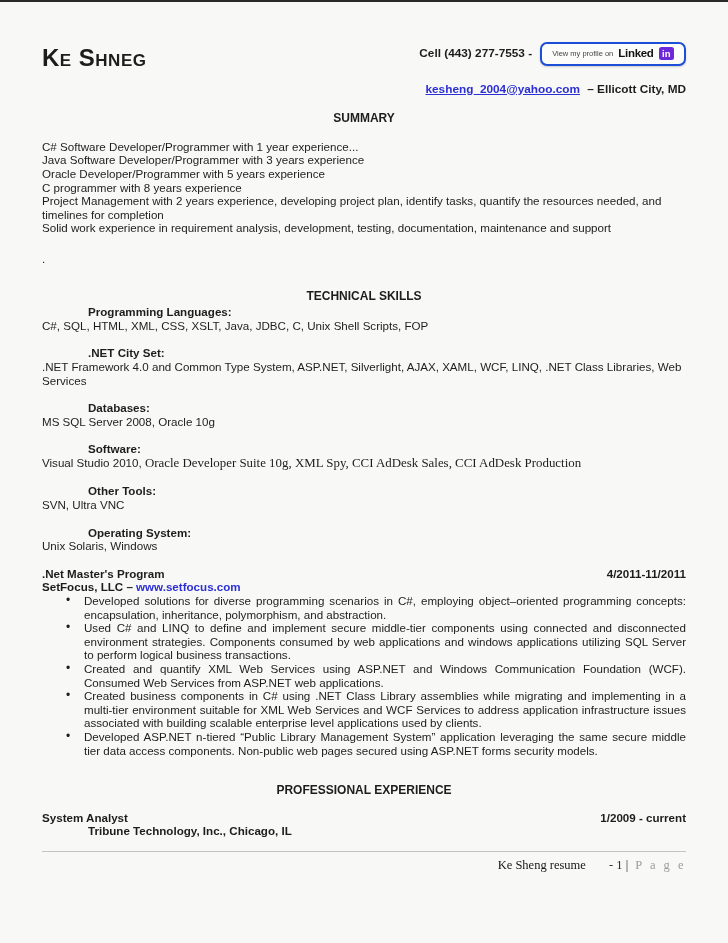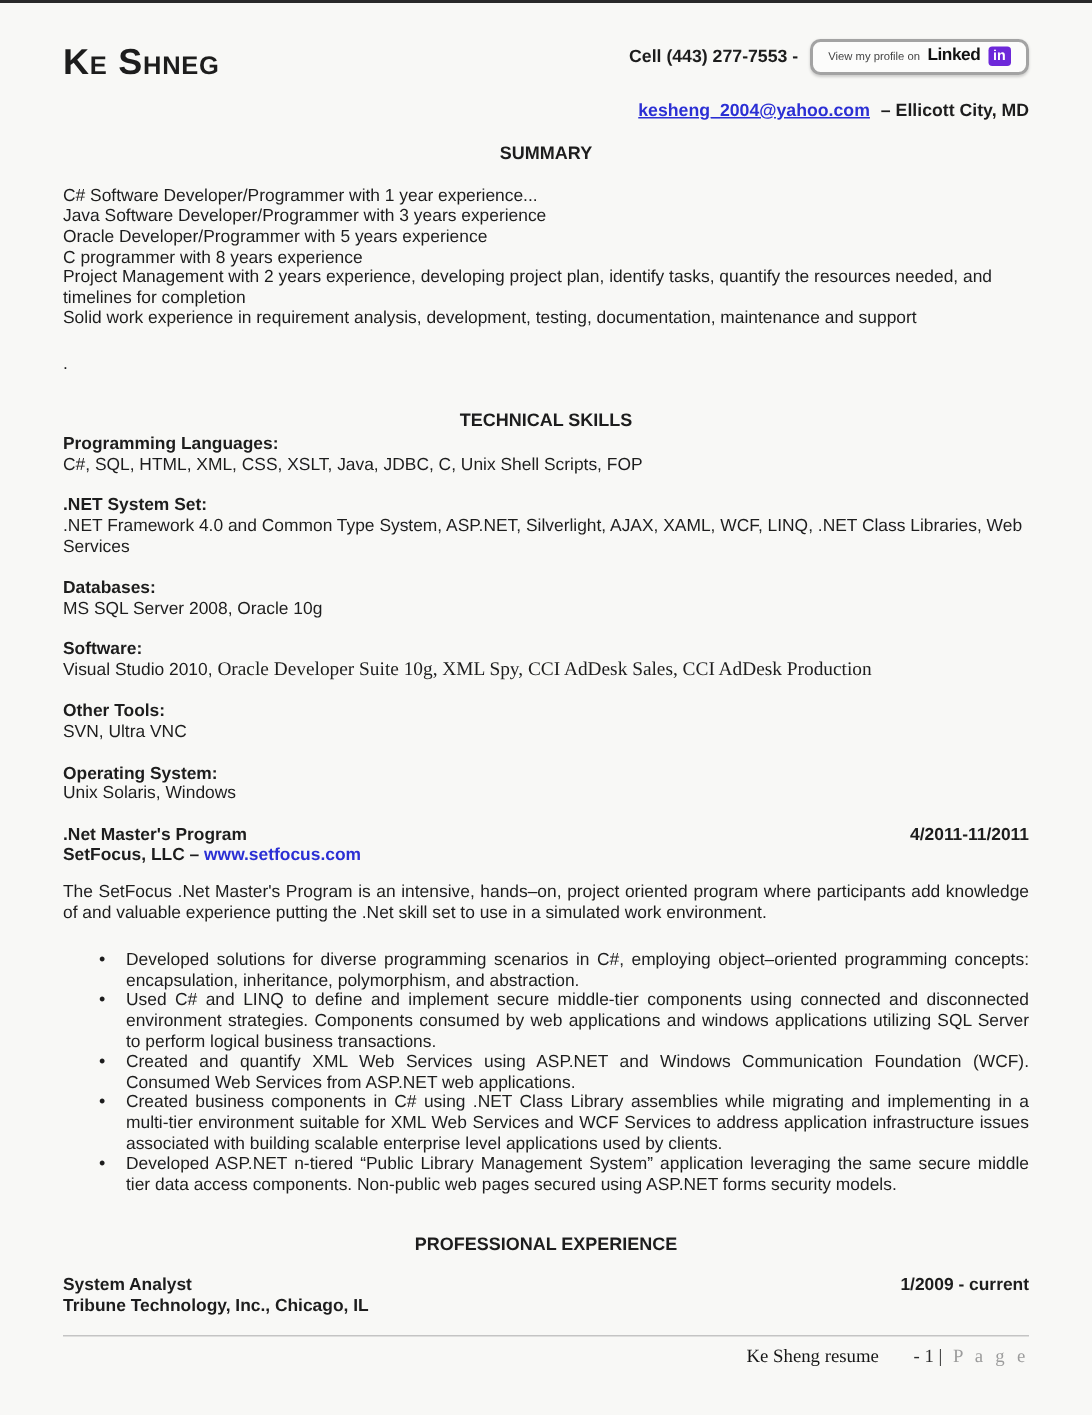--- a/index.html
+++ b/index.html
@@ -9,35 +9,35 @@
     min-height:943px;
     box-sizing:border-box;
     background:#f8f8f6;
     border-top:2px solid #2a2a2a;
     padding:0 42px 30px 42px;
     font-family:"Liberation Sans", sans-serif;
     font-size:11.6px;
     line-height:13.6px;
     color:#1d1d1d;
   }
-  .b { font-weight:700; }
+  .b { font-weight:700;margin-left:46px; }
   a { color:#2b2fd4; }
 
   
-  header { display:flex; justify-content:space-between; align-items:flex-start; margin-top:24px; }
+  header { display:flex; justify-content:space-between; align-items:flex-start; margin-top:40px; }
   .name {
     font-size:24px; font-weight:700; line-height:1;
     font-variant:small-caps; letter-spacing:0.5px; margin-top:4px;
   }
   .contact { display:flex; flex-direction:column; align-items:flex-end; }
   .c-row1 { display:flex; align-items:center; gap:8px; }
   .cell { font-weight:700; font-size:11.8px; white-space:nowrap; }
   .li-btn {
     display:inline-flex; align-items:flex-start; gap:5px;
-    background:#fcfcfb; border:2px solid #a3a3a3; border-radius:7px;
+    background:#fcfcfb; border:2px solid #1d4ed8; border-radius:7px;
     padding:3px 10px; box-shadow:0 1px 2px rgba(0,0,0,.18);
     text-decoration:none; cursor:pointer;
   }
   .li-prefix { font-size:7.5px; color:#454545; white-space:nowrap; }
   .li-brand { font-size:11.5px; font-weight:700; color:#121212; letter-spacing:-0.3px; }
   .li-badge {
     background:#6d28d9; color:#fff; font-weight:700; font-size:9.5px;
     padding:1px 3.5px; border-radius:2.5px; line-height:1.2;
   }
   .c-row2 { margin-top:17px; font-weight:700; font-size:11.8px; white-space:nowrap; }
@@ -107,21 +107,21 @@
     </div>
   <div class="dot-line">.</div>
 
   <div class="heading h-skills">TECHNICAL SKILLS</div>
   <div id="skills">
       <div class="skill-group">
         <div class="b">Programming Languages:</div>
         <div><span>C#, SQL, HTML, XML, CSS, XSLT, Java, JDBC, C, Unix Shell Scripts, FOP</span></div>
       </div>
       <div class="skill-group">
-        <div class="b">.NET System Set:</div>
+        <div class="b">.NET City Set:</div>
         <div><span>.NET Framework 4.0 and Common Type System, ASP.NET, Silverlight, AJAX, XAML, WCF, LINQ, .NET Class Libraries, Web Services</span></div>
       </div>
       <div class="skill-group">
         <div class="b">Databases:</div>
         <div><span>MS SQL Server 2008, Oracle 10g</span></div>
       </div>
       <div class="skill-group">
         <div class="b">Software:</div>
         <div><span>Visual Studio 2010, </span><span class="serif">Oracle Developer Suite 10g, XML Spy, CCI AdDesk Sales, CCI AdDesk Production</span></div>
       </div>
@@ -136,21 +136,20 @@
     </div>
 
   <div class="prog-block">
     <div class="row-between">
       <span>.Net Master's Program</span>
       <span>4/2011-11/2011</span>
     </div>
     <div class="org-line">
       <span>SetFocus, LLC – </span><a>www.setfocus.com</a>
     </div>
-    <p class="para">The SetFocus .Net Master's Program is an intensive, hands–on, project oriented program where participants add knowledge of and valuable experience putting the .Net skill set to use in a simulated work environment.</p>
     <ul class="bullets" id="bullets">
         <li>Developed solutions for diverse programming scenarios in C#, employing object–oriented programming concepts: encapsulation, inheritance, polymorphism, and abstraction.</li>
         <li>Used C# and LINQ to define and implement secure middle-tier components using connected and disconnected environment strategies.  Components consumed by web applications and windows applications utilizing SQL Server to perform logical business transactions.</li>
         <li>Created and quantify XML Web Services using ASP.NET and Windows Communication Foundation (WCF).  Consumed Web Services from ASP.NET web applications.</li>
         <li>Created business components in C# using .NET Class Library assemblies while migrating and implementing in a multi-tier environment suitable for XML Web Services and WCF Services to address application infrastructure issues associated with building scalable enterprise level applications used by clients.</li>
         <li>Developed ASP.NET n-tiered “Public Library Management System” application leveraging the same secure middle tier data access components.  Non-public web pages secured using ASP.NET forms security models.</li>
       </ul>
   </div>
 
   <div class="heading h-exp">PROFESSIONAL EXPERIENCE</div>

